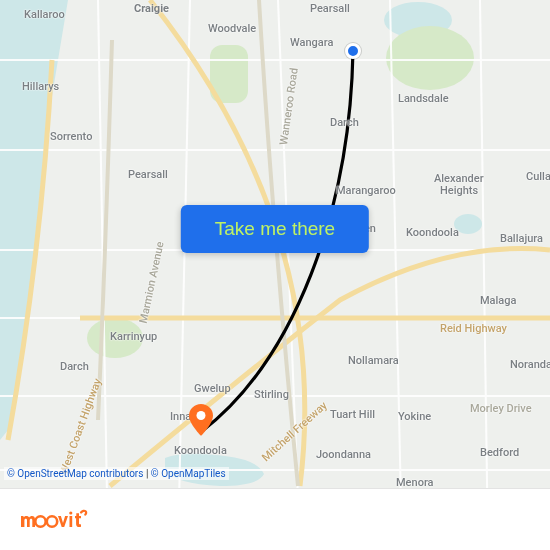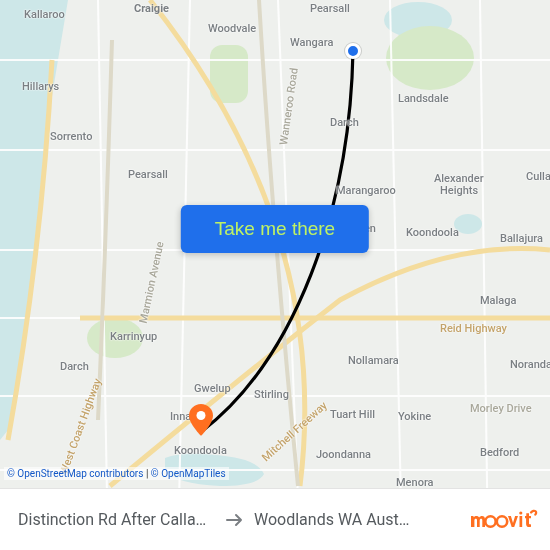--- a/index.html
+++ b/index.html
@@ -122,29 +122,20 @@
       </svg>
   </div>
 
   <button class="cta-btn">Take me there</button>
 
   <div class="attribution">
     <a href="#">© OpenStreetMap contributors</a><span> | </span><a href="#">© OpenMapTiles</a>
   </div>
 
   <div class="bottom-bar">
-    <div class="from-to">
-      <span class="txt">Distinction Rd After Callaw…</span>
-      <span class="arrow-icon">
-        <svg viewBox="0 0 18 14">
-            <path d="M1 7h14M10 2l5 5-5 5" stroke="#7b7f83" stroke-width="2" fill="none" stroke-linecap="round" stroke-linejoin="round"></path>
-          </svg>
-      </span>
-      <span class="txt">Woodlands WA Aust…</span>
-    </div>
     <div class="moovit-logo">
       <svg viewBox="0 0 70 24">
         <g fill="#ff6f20">
           <path d="M3 19V8h2.4l.3 1.3C6.4 8.4 7.4 8 8.5 8c1.2 0 2.1.5 2.6 1.5C11.8 8.5 12.9 8 14 8c1.9 0 3 1.2 3 3.4V19h-2.7v-6.7c0-1-.4-1.5-1.2-1.5-.9 0-1.4.6-1.4 1.7V19H9V12.3c0-1-.4-1.5-1.2-1.5-.9 0-1.4.6-1.4 1.7V19H3z"></path>
           <circle cx="22.5" cy="13.5" r="5.2" fill="none" stroke="#ff6f20" stroke-width="2.6"></circle>
           <circle cx="34" cy="13.5" r="5.2" fill="none" stroke="#ff6f20" stroke-width="2.6"></circle>
           <path d="M40 8h2.9l2.1 7 2.1-7H50l-3.8 11h-2.5L40 8z"></path>
           <rect x="51.5" y="8" width="2.7" height="11"></rect>
           <circle cx="52.8" cy="5" r="1.6"></circle>
           <path d="M57 10.3V8h1.3V5.2H61V8h2v2.3h-2v5c0 .8.4 1.1 1.1 1.1.4 0 .7 0 .9-.1v2.4c-.5.2-1.1.3-1.9.3-2 0-3-1-3-3.1v-5.6H57z"></path>

